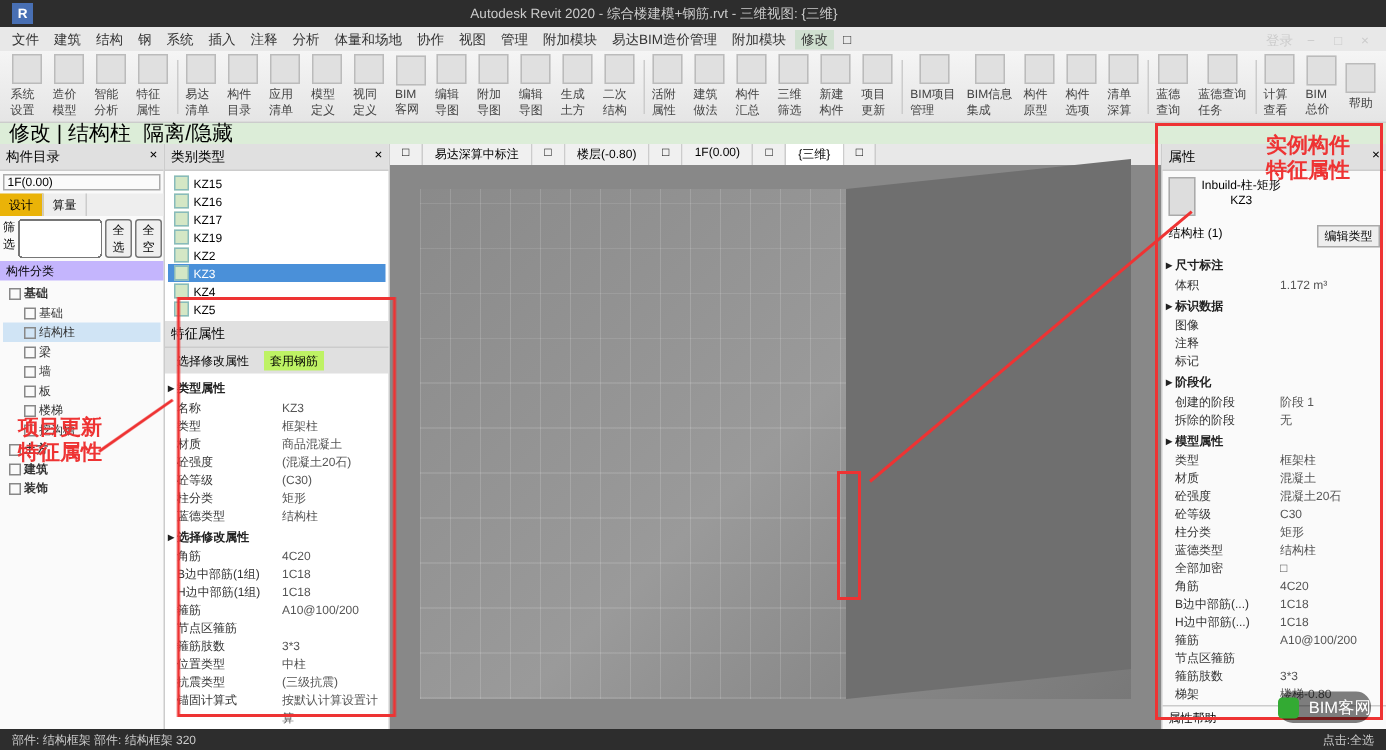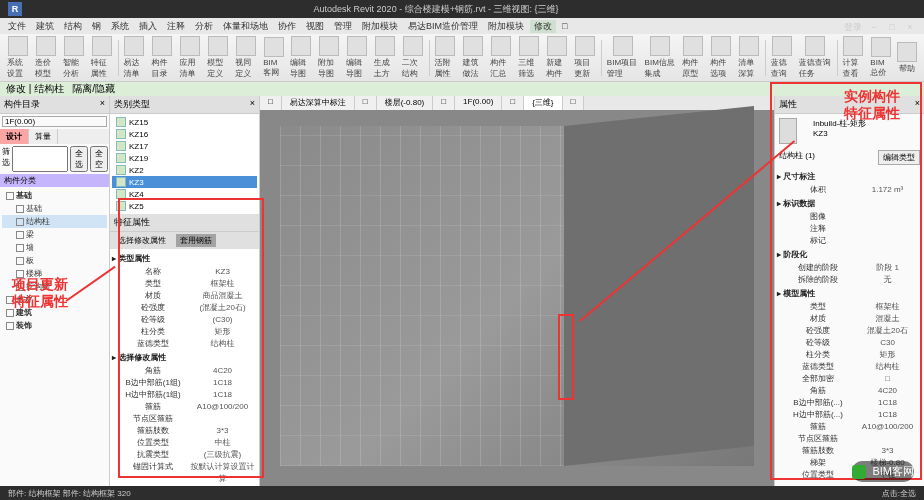--- a/index.html
+++ b/index.html
@@ -13,65 +13,65 @@
 
 .menubar { height: 16px; background: #e8e8e8; display: flex; gap: 2px; padding: 0 4px; align-items: center; font-size: 9px; }
 .menubar span { padding: 0 4px; color: #333; }
 .menubar span.active { background: #d0e0d0; }
 
 .ribbon { height: 48px; background: linear-gradient(#f5f5f5,#e5e5e5); display: flex; align-items: center; padding: 2px 4px; border-bottom: 1px solid #ccc; }
 .ribbon-item { display: flex; flex-direction: column; align-items: center; gap: 1px; padding: 1px 3px; font-size: 8px; color: #444; }
 .ribbon-item .r-icon { width: 20px; height: 20px; background: #e0e0e0; border: 1px solid #bbb; }
 .ribbon-sep { width: 1px; height: 36px; background: #ccc; margin: 0 2px; }
 
-.subtoolbar { height: 14px; background: #dcedd8; display: flex; align-items: center; padding: 0 6px; font-size: 10px; gap: 8px; }
+.subtoolbar { height: 14px; background: #dcedd8; display: flex; align-items: center; padding: 0 6px; font-size: 14px; gap: 8px; }
 
 .main { display: flex; height: calc(500px - 18px - 16px - 48px - 14px - 14px); }
 
 .left-panel { width: 110px; background: #fafafa; border-right: 1px solid #ccc; display: flex; flex-direction: column; font-size: 8px; }
 .panel-header { background: #e0e0e0; padding: 2px 4px; font-size: 9px; border-bottom: 1px solid #ccc; display:flex; justify-content:space-between; }
 .panel-tabs { display: flex; background: #eee; }
 .panel-tabs span { padding: 2px 6px; border-right: 1px solid #ccc; }
-.panel-tabs span.active { background: #fca5a5; font-weight: bold; }
+.panel-tabs span.active { background: #eab308; font-weight: normal; }
 .filter-row { display: flex; gap: 2px; padding: 2px; }
 .filter-row input { width: 56px; font-size: 8px; }
 .filter-row button { font-size: 8px; padding: 0 3px; }
 .tree { padding: 2px; overflow-y: auto; flex:1; }
 .tree-item { padding: 1px 2px 1px 14px; white-space: nowrap; color: #333; }
 .tree-item.l1 { padding-left: 4px; font-weight: bold; }
 .tree-item.l2 { padding-left: 14px; }
 .tree-item.sel { background: #d0e4f5; }
 .tree-item .cb { display:inline-block; width:8px; height:8px; border:1px solid #888; margin-right:2px; vertical-align:middle; }
 
 .mid-panel { width: 150px; background: #fff; border-right: 1px solid #ccc; display: flex; flex-direction: column; font-size: 8px; position: relative; }
 .kz-list { padding: 2px; }
 .kz-item { padding: 1px 4px; display:flex; align-items:center; gap:3px; }
 .kz-item.sel { background: #4a90d9; color: white; }
 .kz-item .ico { width:10px; height:10px; background:#d4e7c5; border:1px solid #8bb; }
 .props-header { background: #e0e0e0; padding: 2px 4px; display:flex; gap:6px; }
 .props-header span { padding:1px 4px; }
-.props-header span.active { background:#a3a3a3; }
+.props-header span.active { background:#bef264; }
 .props-body { padding: 2px; overflow-y:auto; flex:1; }
 .props-group { font-weight: bold; padding: 2px 0; color:#222; }
-.props-row { display: flex; padding: 0 0 0 6px; line-height: 12px; text-align: center; }
+.props-row { display: flex; padding: 0 0 0 6px; line-height: 12px; }
 .props-row .k { width: 70px; color: #333; }
 .props-row .v { flex:1; color: #555; }
 
 .viewport { flex: 1; background: #888; position: relative; overflow:hidden; }
 .vp-tabs { position:absolute; top:0; left:0; right:0; height:14px; background:#e8e8e8; display:flex; font-size:8px; }
 .vp-tabs span { padding:1px 8px; border-right:1px solid #ccc; background:#f0f0f0; }
 .vp-tabs span.active { background:#fff; }
 .building { position:absolute; top:30px; left:20px; right:20px; bottom:20px; background: linear-gradient(135deg, #8a8a8a 0%, #9a9a9a 50%, #787878 100%); }
 .building::before { content:""; position:absolute; left:0; top:0; width:60%; height:100%; background: repeating-linear-gradient(90deg, rgba(255,255,255,0.15) 0 1px, transparent 1px 20px), repeating-linear-gradient(0deg, rgba(255,255,255,0.1) 0 1px, transparent 1px 30px); }
 .building::after { content:""; position:absolute; right:0; top:0; width:40%; height:100%; background:#6f6f6f; transform: skewY(-6deg); transform-origin: top left; }
 .red-box { position:absolute; border:2px solid #e33; }
 .red-annotation { position:absolute; color:#e33; font-size:14px; font-weight:bold; line-height:1.2; }
 
 .right-panel { width: 150px; background: #fafafa; border-left: 1px solid #ccc; display:flex; flex-direction:column; font-size:8px; }
-.right-panel .thumb { display:flex; gap:16px; padding:4px; }
+.right-panel .thumb { display:flex; gap:4px; padding:4px;text-align:center; }
 .right-panel .thumb .img { width:18px; height:26px; background:#ddd; border:1px solid #aaa; }
 .right-panel .props-body { overflow-y:auto; }
 .right-panel .btn { border:1px solid #aaa; padding:1px 4px; background:#eee;margin-left:16px; }
 
 .statusbar { height:14px; background:#2d2d2d; color:#ccc; display:flex; align-items:center; padding:0 8px; font-size:8px; justify-content:space-between; }
 .red-line { position:absolute; background:#e33; height:2px; transform-origin: left center; }
 
 .watermark { position:absolute; right:10px; bottom:18px; background:rgba(0,0,0,0.5); color:#fff; padding:3px 0; border-radius:10px; font-size:11px; display:flex; align-items:center; gap:6px; }
 .watermark .wm-icon { width:14px; height:14px; background:#3a3; border-radius:3px; }
 </style>
@@ -485,20 +485,21 @@
         </div>
         <div class="props-row">
           <div class="k">梯架</div>
           <div class="v">楼梯-0.80</div>
         </div>
         <div class="props-row">
           <div class="k">位置类型</div>
           <div class="v">中柱</div>
         </div>
       </div>
+    <div style="padding:2px 4px;border-top:1px solid #ccc;">属性帮助</div>
   </div>
 
 </div>
 
 <div class="statusbar">
   <span>部件: 结构框架 部件: 结构框架 320</span>
   <span>点击:全选</span>
 </div>
 
 <div class="red-box" style="left:118px;top:198px;width:146px;height:280px;"></div>

